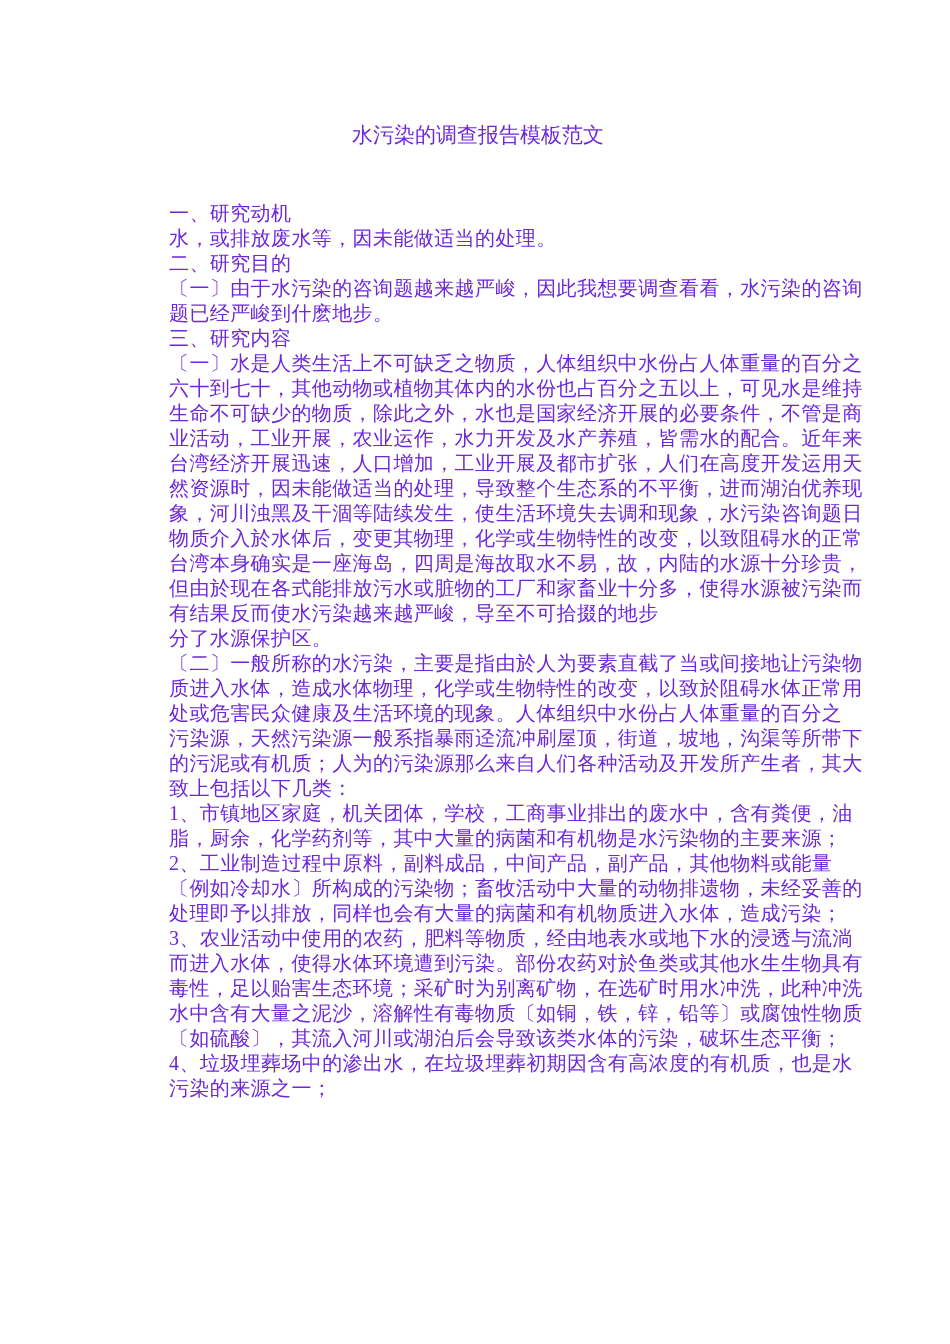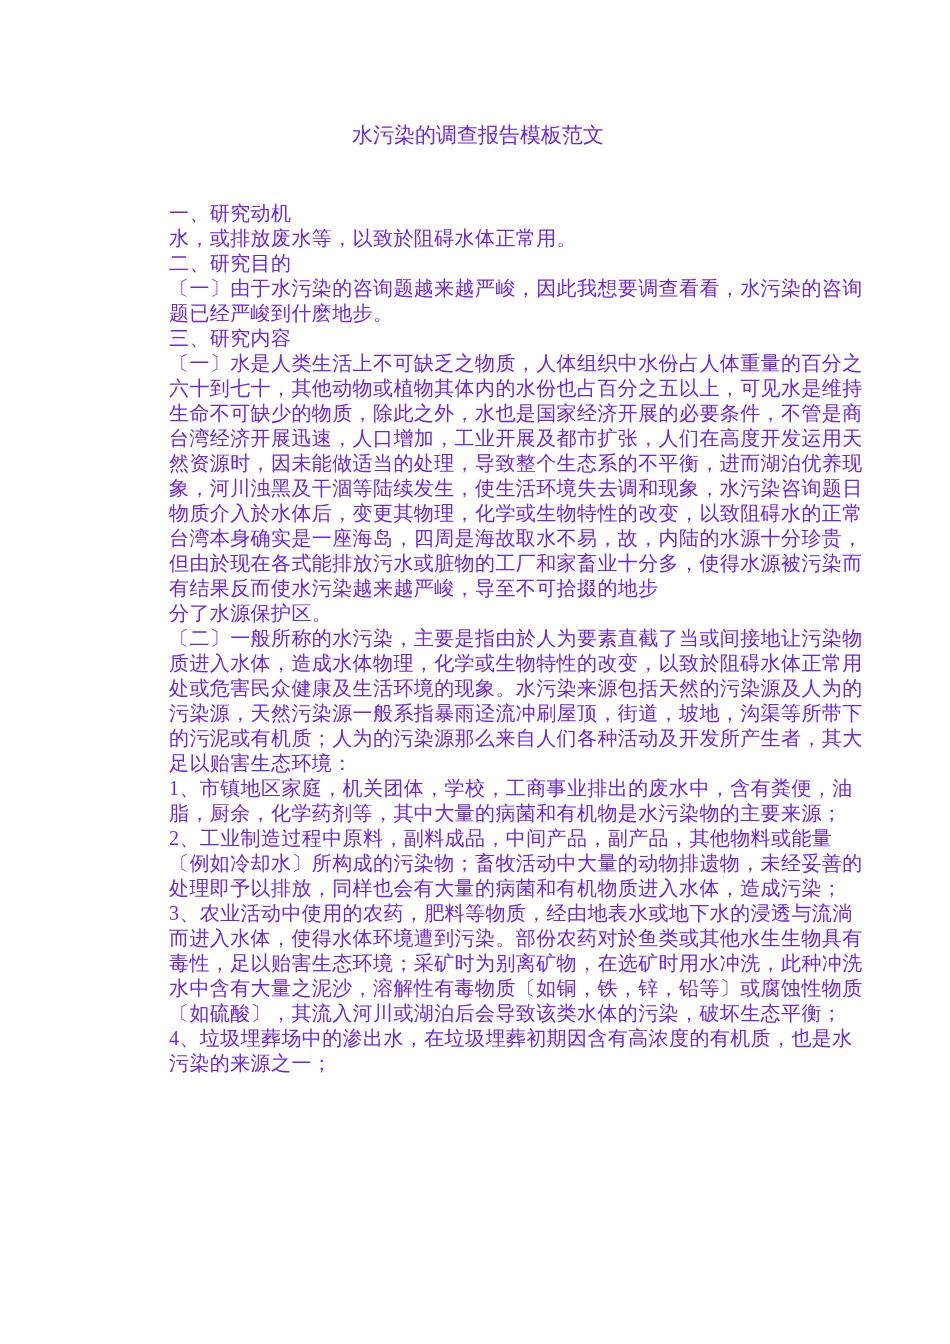--- a/index.html
+++ b/index.html
@@ -41,42 +41,43 @@
     letter-spacing: 0.4px;
   }
 </style>
 </head>
 <body>
 
 <div class="page">
   <div class="doc-title">水污染的调查报告模板范文</div>
   <div class="doc-body">
       <div class="line">一、研究动机</div>
-      <div class="line">水，或排放废水等，以致於阻碍水体正常用。</div>
+      <div class="line">水，或排放废水等，因未能做适当的处理。</div>
       <div class="line">二、研究目的</div>
       <div class="line">〔一〕由于水污染的咨询题越来越严峻，因此我想要调查看看，水污染的咨询</div>
       <div class="line">题已经严峻到什麽地步。</div>
       <div class="line">三、研究内容</div>
       <div class="line">〔一〕水是人类生活上不可缺乏之物质，人体组织中水份占人体重量的百分之</div>
       <div class="line">六十到七十，其他动物或植物其体内的水份也占百分之五以上，可见水是维持</div>
       <div class="line">生命不可缺少的物质，除此之外，水也是国家经济开展的必要条件，不管是商</div>
+      <div class="line">业活动，工业开展，农业运作，水力开发及水产养殖，皆需水的配合。近年来</div>
       <div class="line">台湾经济开展迅速，人口增加，工业开展及都市扩张，人们在高度开发运用天</div>
       <div class="line">然资源时，因未能做适当的处理，导致整个生态系的不平衡，进而湖泊优养现</div>
       <div class="line">象，河川浊黑及干涸等陆续发生，使生活环境失去调和现象，水污染咨询题日</div>
       <div class="line">物质介入於水体后，变更其物理，化学或生物特性的改变，以致阻碍水的正常</div>
       <div class="line">台湾本身确实是一座海岛，四周是海故取水不易，故，内陆的水源十分珍贵，</div>
       <div class="line">但由於现在各式能排放污水或脏物的工厂和家畜业十分多，使得水源被污染而</div>
       <div class="line">有结果反而使水污染越来越严峻，导至不可拾掇的地步</div>
       <div class="line">分了水源保护区。</div>
       <div class="line">〔二〕一般所称的水污染，主要是指由於人为要素直截了当或间接地让污染物</div>
       <div class="line">质进入水体，造成水体物理，化学或生物特性的改变，以致於阻碍水体正常用</div>
-      <div class="line">处或危害民众健康及生活环境的现象。水污染来源包括天然的污染源及人为的</div>
+      <div class="line">处或危害民众健康及生活环境的现象。人体组织中水份占人体重量的百分之</div>
       <div class="line">污染源，天然污染源一般系指暴雨迳流冲刷屋顶，街道，坡地，沟渠等所带下</div>
       <div class="line">的污泥或有机质；人为的污染源那么来自人们各种活动及开发所产生者，其大</div>
-      <div class="line">足以贻害生态环境：</div>
+      <div class="line">致上包括以下几类：</div>
       <div class="line">1、市镇地区家庭，机关团体，学校，工商事业排出的废水中，含有粪便，油</div>
       <div class="line">脂，厨余，化学药剂等，其中大量的病菌和有机物是水污染物的主要来源；</div>
       <div class="line">2、工业制造过程中原料，副料成品，中间产品，副产品，其他物料或能量</div>
       <div class="line">〔例如冷却水〕所构成的污染物；畜牧活动中大量的动物排遗物，未经妥善的</div>
       <div class="line">处理即予以排放，同样也会有大量的病菌和有机物质进入水体，造成污染；</div>
       <div class="line">3、农业活动中使用的农药，肥料等物质，经由地表水或地下水的浸透与流淌</div>
       <div class="line">而进入水体，使得水体环境遭到污染。部份农药对於鱼类或其他水生生物具有</div>
       <div class="line">毒性，足以贻害生态环境；采矿时为别离矿物，在选矿时用水冲洗，此种冲洗</div>
       <div class="line">水中含有大量之泥沙，溶解性有毒物质〔如铜，铁，锌，铅等〕或腐蚀性物质</div>
       <div class="line">〔如硫酸〕，其流入河川或湖泊后会导致该类水体的污染，破坏生态平衡；</div>

